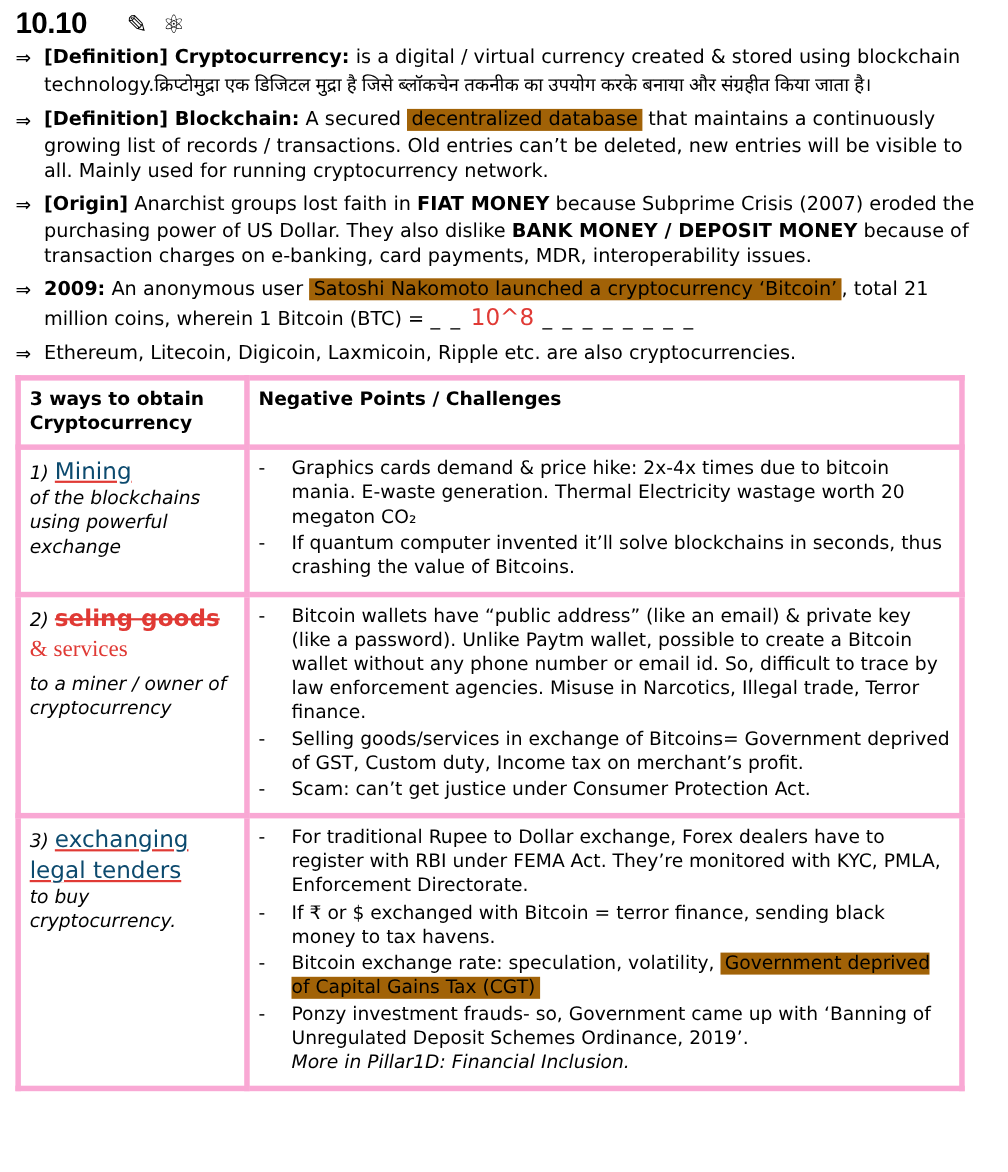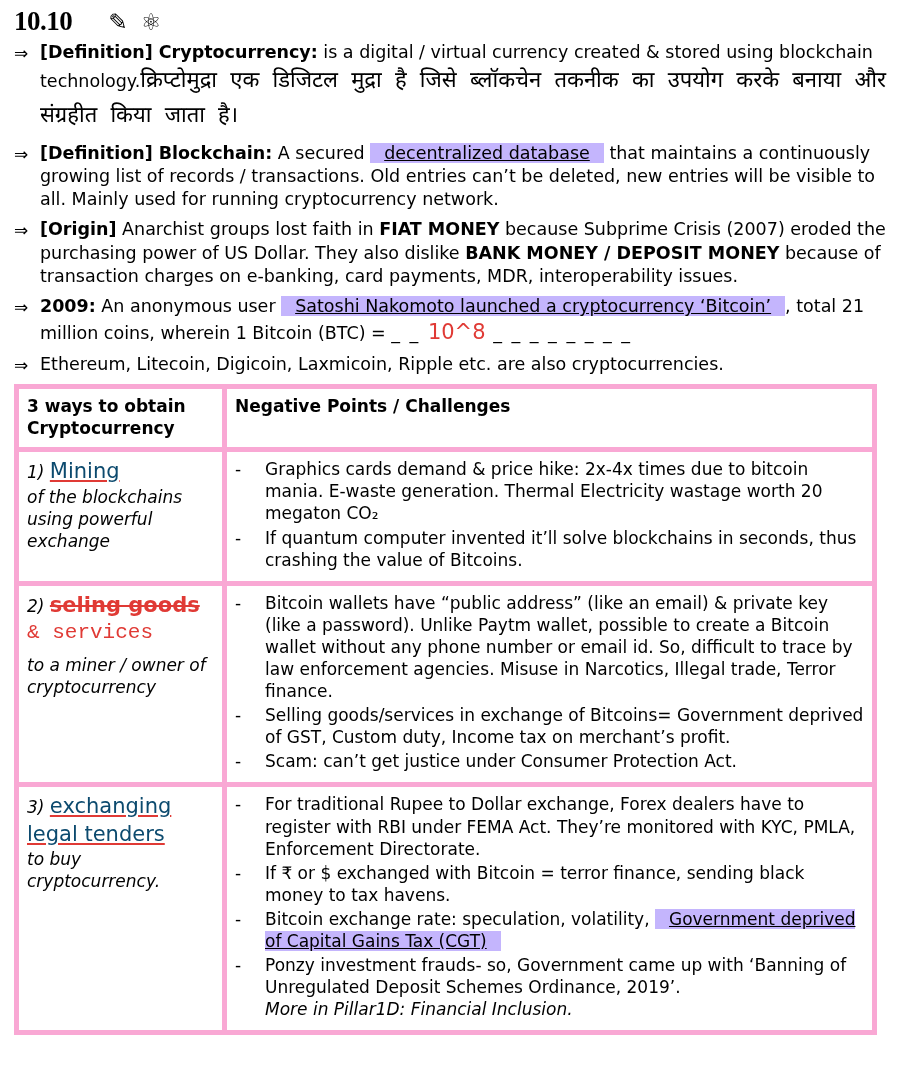--- a/index.html
+++ b/index.html
@@ -23,21 +23,21 @@
   }
 
   
   .header {
     display: flex;
     align-items: baseline;
     gap: 14px;
     margin-bottom: 4px;
   }
   .header-num {
-    font-family: Liberation Serif, serif;
+    font-family: Liberation Sans, sans-serif;
     font-size: 27px;
     font-weight: bold;
     letter-spacing: -0.5px;
   }
   .header-icons {
     font-size: 23px;
     line-height: 1;
     margin-left: 22px;
     letter-spacing: 3px;
   }
@@ -67,27 +67,26 @@
     flex: 0 0 26px;
     font-size: 17px;
     line-height: 1.33;
     padding-top: 1px;
   }
   .btext {
     flex: 1 1 auto;
   }
   .b { font-weight: bold; }
   .hl {
-    background: #c4b5fd;
-    padding: 0 14px;
-    text-decoration: underline;
+    background: #a16207;
+    padding: 0 4px;
   }
   .devanagari {
-    font-family: Liberation Mono, monospace;
-    font-size: 22px;
+    font-family: Liberation Sans, sans-serif;
+    font-size: 17px;
     line-height: 1.6;
   }
   .red-hand {
     color: #e03a35;
     font-family: "DejaVu Sans", sans-serif;
     font-size: 21px;
   }
   .dashline {
     letter-spacing: 2px;
   }
@@ -130,21 +129,21 @@
     color: #e03a35;
     font-size: 21px;
     font-family: "DejaVu Sans", sans-serif;
     text-decoration: line-through;
     text-decoration-color: #e03a35;
     font-weight: bold;
   }
   .hand-plain {
     color: #e03a35;
     font-size: 21px;
-    font-family: Liberation Mono, monospace;
+    font-family: Liberation Serif, serif;
   }
   .ital {
     font-style: italic;
     font-size: 17px;
     line-height: 1.3;
   }
   ul.dashes {
     list-style: none;
     margin: 0;
     padding: 0;

